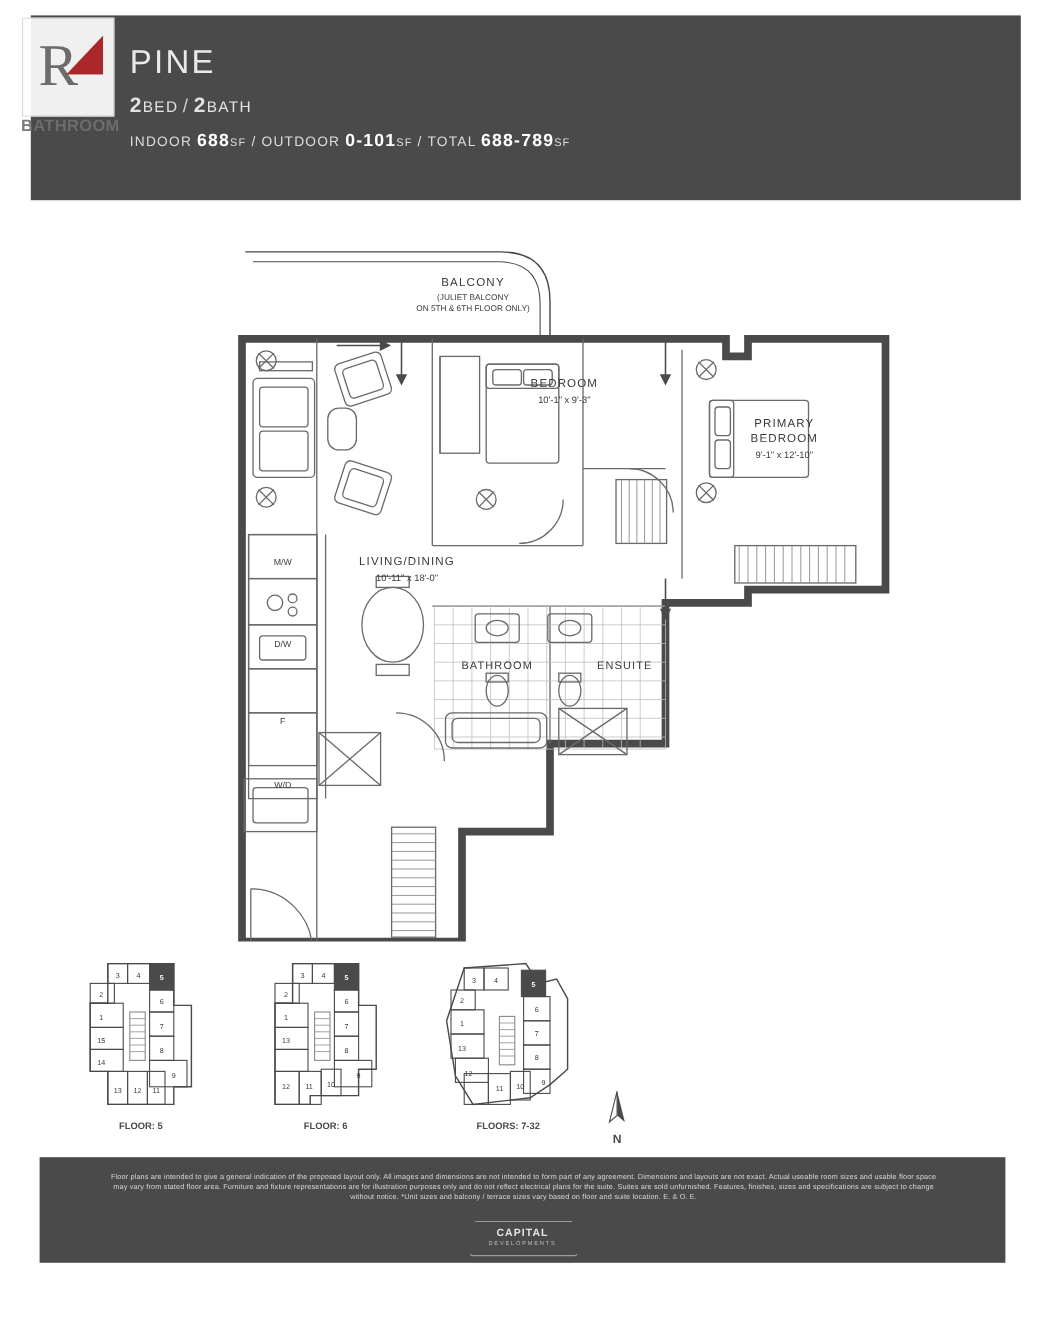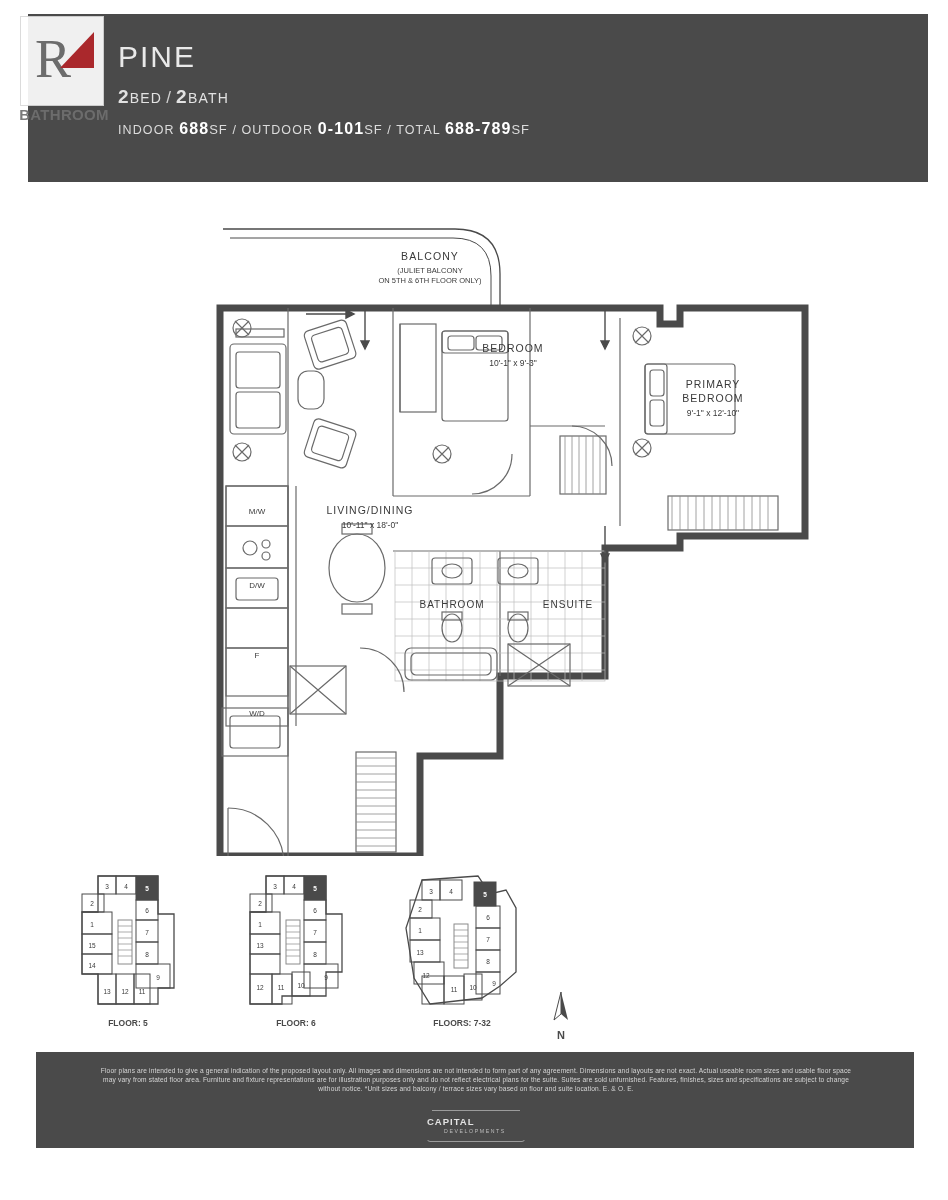--- a/index.html
+++ b/index.html
@@ -9,21 +9,21 @@
 
   
   .header{position:absolute;left:28px;top:14px;width:900px;height:168px;background:#4a4a4a;}
   .header-inner{position:absolute;left:90px;top:26px;color:#fff;}
   .plan-name{font-size:30px;letter-spacing:2px;color:#e9e9e9;font-family:"Liberation Sans",sans-serif;font-weight:400;}
   .plan-beds{margin-top:12px;font-size:14px;letter-spacing:1.2px;color:#e2e2e2;}
   .plan-beds b{font-size:19px;font-weight:700;}
   .plan-beds .sep{font-size:17px;padding:0 4px;color:#cfcfcf;}
   .plan-areas{margin-top:12px;font-size:12.5px;letter-spacing:1.1px;color:#dcdcdc;}
   .plan-areas b{font-size:16px;font-weight:700;color:#ffffff;}
-  .plan-areas .sm{font-size:13px;letter-spacing:1px;}
+  .plan-areas .sm{font-size:10px;letter-spacing:1px;}
 
   .brand{position:absolute;right:60px;top:66px;text-align:center;color:#9a9a9a;}
   .brand-name{font-family:"Liberation Serif",serif;font-size:34px;letter-spacing:7px;color:#b8b6b2;}
   .brand-sub{font-size:7.5px;letter-spacing:3.2px;color:#9d9b98;margin-top:3px;}
 
   
   .realtor{position:absolute;left:8px;top:16px;width:108px;height:110px;opacity:.92;}
   .realtor .rbox{position:absolute;left:12px;top:0;width:82px;height:88px;background:#fff;border:1px solid #d8d8d8;}
   .realtor .rletter{position:absolute;left:27px;top:16px;font-family:"Liberation Serif",serif;font-size:54px;color:#6f6f6f;line-height:54px;}
   .realtor .rslash{position:absolute;left:52px;top:16px;width:34px;height:36px;background:#b3262a;clip-path:polygon(100% 0,100% 100%,0 100%);}
@@ -39,21 +39,21 @@
   .compass .n{font-size:11px;font-weight:700;color:#4a4a4a;margin-top:1px;}
 
   
   .disclaimer{position:absolute;left:36px;top:1052px;width:878px;height:96px;background:#4a4a4a;color:#d6d6d6;}
   .disc-text{position:absolute;left:60px;top:14px;width:760px;font-size:6.6px;line-height:9.2px;text-align:center;letter-spacing:.15px;}
   .cap-logo{position:absolute;left:50%;top:58px;transform:translateX(-50%);width:96px;height:30px;}
   .cap-logo .cl{position:absolute;left:0;top:0;width:96px;height:30px;border:1px solid #9b9b9b;border-radius:3px;}
   .cap-logo .cl:before,.cap-logo .cl:after{content:"";position:absolute;top:-1px;width:10px;height:30px;background:#4a4a4a;}
   .cap-logo .cl:before{left:-6px;}
   .cap-logo .cl:after{right:-6px;}
-  .cap-name{position:absolute;left:0;top:6px;width:96px;text-align:left;font-size:9.5px;font-weight:700;letter-spacing:1px;color:#e3e3e3;}
+  .cap-name{position:absolute;left:0;top:6px;width:96px;text-align:center;font-size:9.5px;font-weight:700;letter-spacing:1px;color:#e3e3e3;}
   .cap-sub{position:absolute;left:0;top:18px;width:96px;text-align:center;font-size:5.2px;letter-spacing:1.6px;color:#bdbdbd;}
 
   .brokerage{position:absolute;left:0;top:1148px;width:948px;text-align:center;font-size:19px;letter-spacing:1.6px;color:#cfcfcf;font-weight:700;}
 </style>
 </head>
 <body>
 
 <div class="sheet">
 
   <div class="header">

